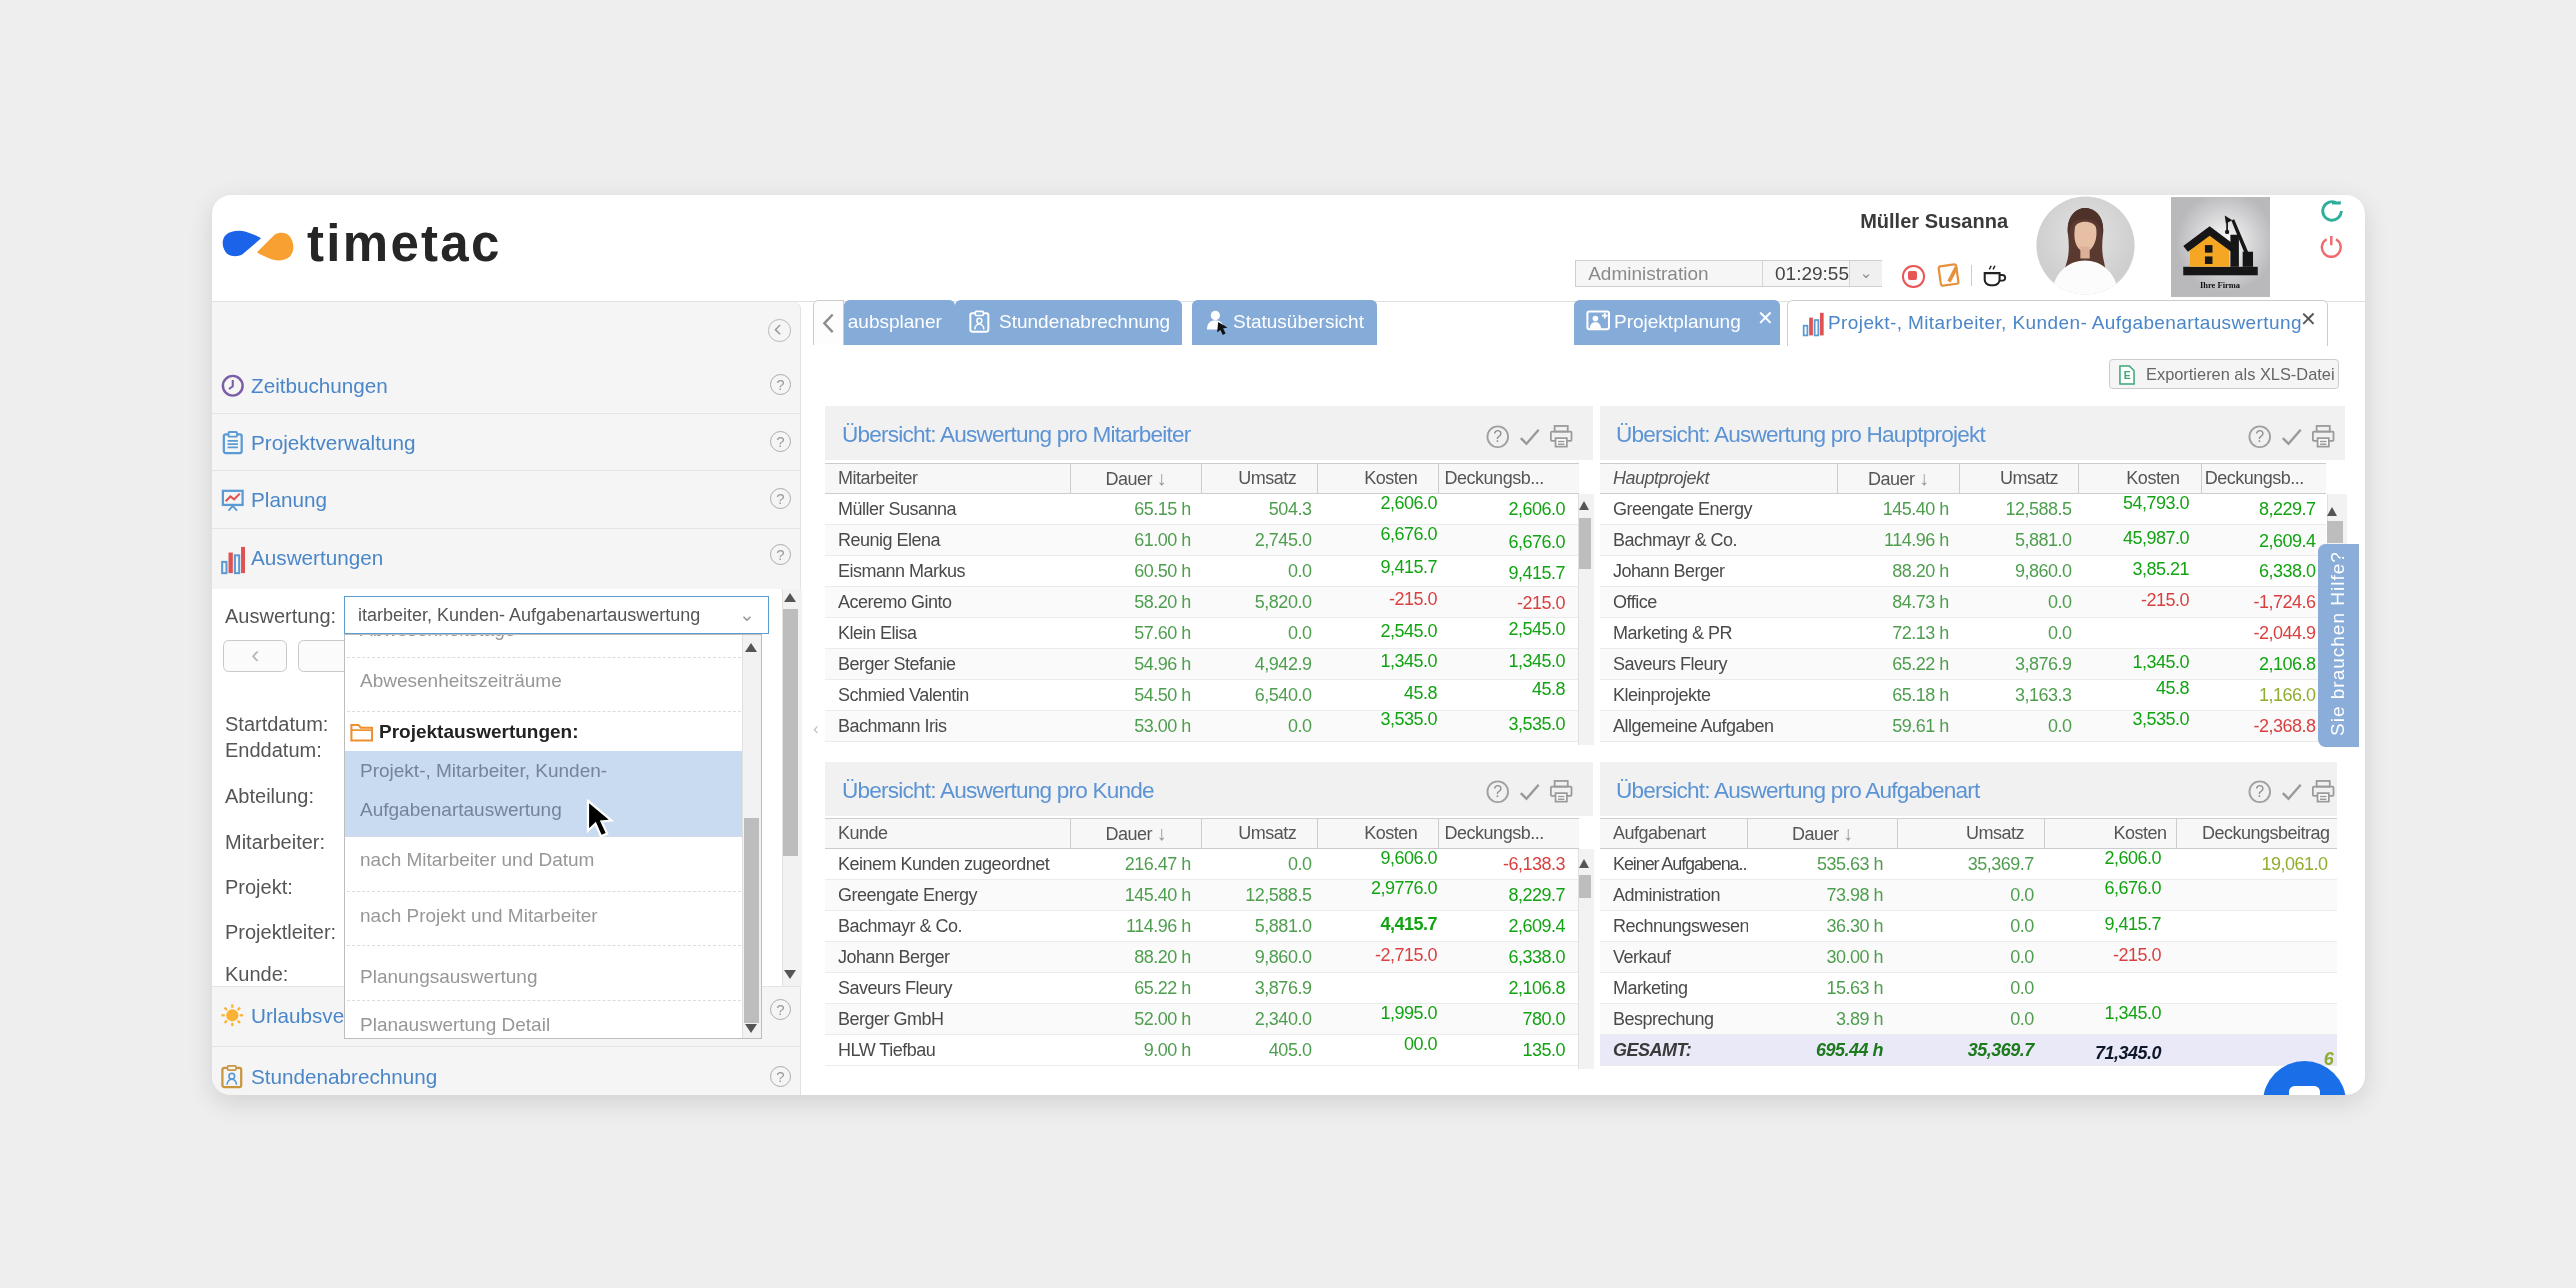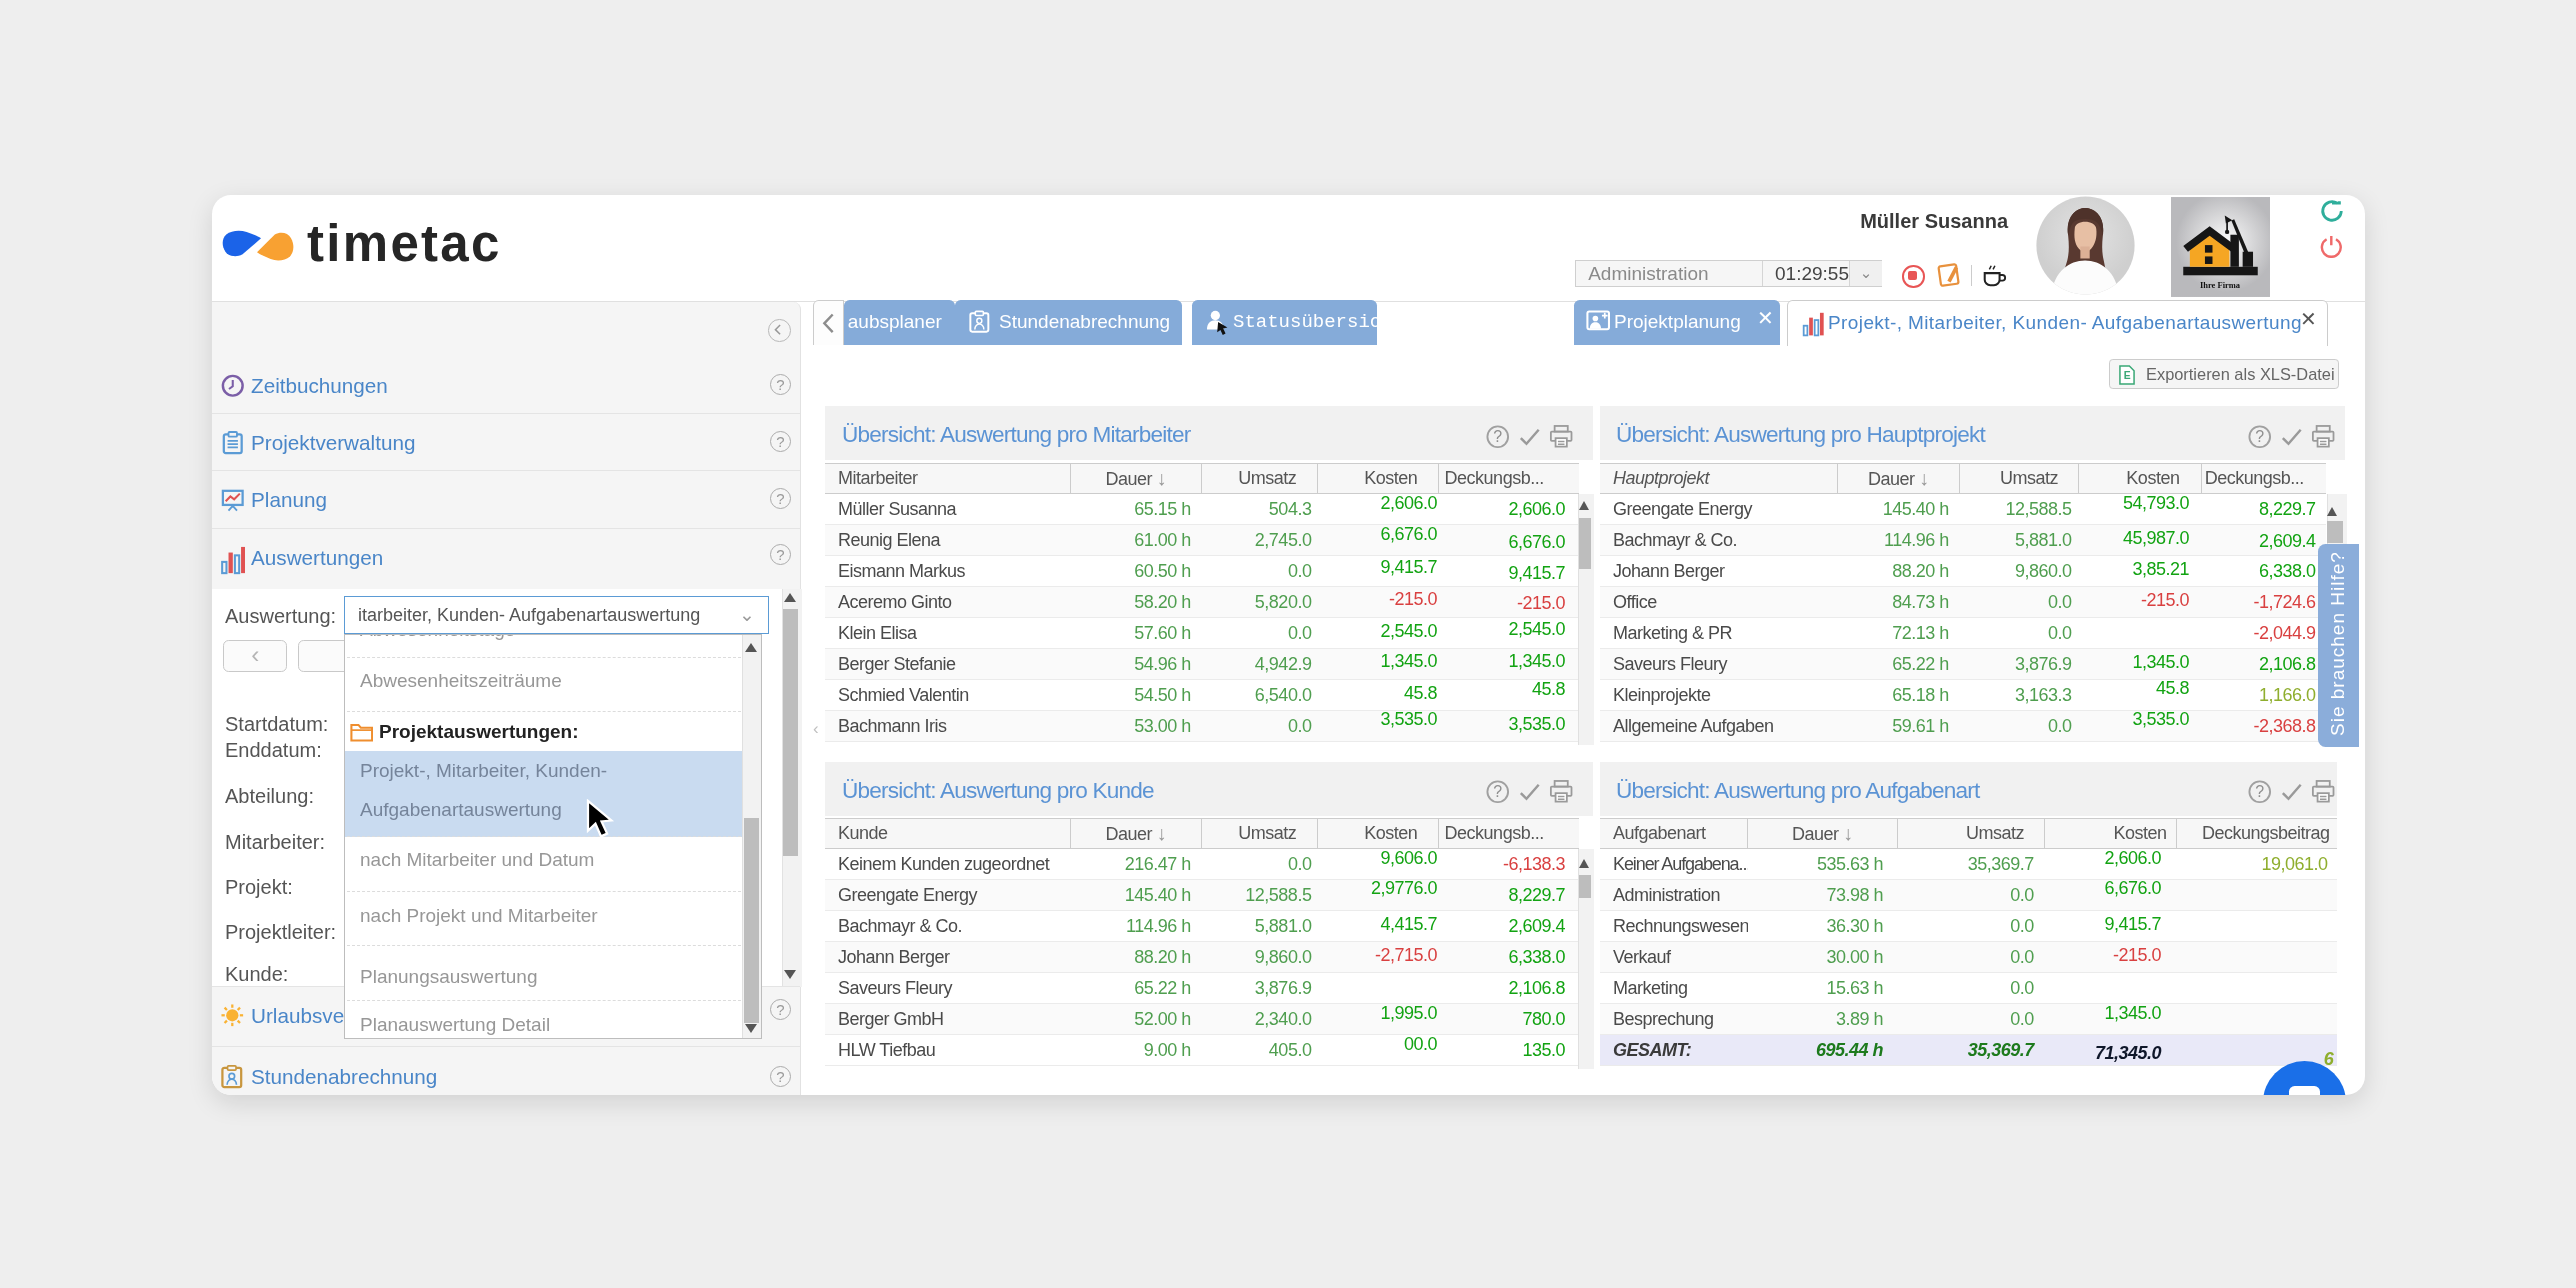--- a/index.html
+++ b/index.html
@@ -284,21 +284,21 @@
       <path d="M6.5 21 c0 -4 3 -6 5 -6 c2 0 5 2 5 6" fill="none" stroke="#fff" stroke-width="1.6"></path>
     </svg>
     <span class="tabtxt" style="left:44px;">Stundenabrechnung</span>
   </div>
   <div class="tab" style="left:980px;width:185px;">
     <svg class="abs" style="left:13px;top:9.4px;" width="24.4" height="26" viewBox="0 0 26 28">
       <circle cx="11" cy="7" r="5" fill="#fff"></circle>
       <path d="M2 22 c0 -7 4 -10 9 -10 c5 0 9 3 9 10 Z" fill="#fff"></path>
       <path d="M14 14 L24 20 L19.5 21 L22 26.5 L19 28 L16.5 22.5 L13 25 Z" fill="#111"></path>
     </svg>
-    <span class="tabtxt" style="left:41px;font-family:Liberation Mono, monospace;">Statusübersicht</span>
+    <span class="tabtxt" style="left:41px;">Statusübersicht</span>
   </div>
   <div class="tab" style="left:1362px;width:206px;">
     <svg class="abs" style="left:12.2px;top:10.3px;" width="24.4" height="24.4" viewBox="0 0 26 26">
       <rect x="1.5" y="1.5" width="23" height="19" rx="2" fill="none" stroke="#fff" stroke-width="2.2"></rect>
       <circle cx="10" cy="9" r="3" fill="#fff"></circle>
       <path d="M4 20 c0 -5 3 -7 6 -7 c3 0 6 2 6 7 Z" fill="#fff"></path>
       <path d="M17 6 h6 M20 3 v6" stroke="#fff" stroke-width="1.8"></path>
     </svg>
     <span class="tabtxt" style="left:40px;">Projektplanung</span>
     <span class="abs" style="left:183px;top:5.6px;font-size:20px;color:#fff;">✕</span>
@@ -524,21 +524,21 @@
         <div class="c c1" style="">Greengate Energy</div>
         <div class="c c2 num g1">145.40 h</div>
         <div class="c c3 num g1">12,588.5</div>
         <div class="c c4 num"><span class="g2" style="position:relative;top:-6.6px;">2,9776.0</span></div>
         <div class="c c5 num"><span class="g2">8,229.7</span></div>
       </div>
       <div class="trow">
         <div class="c c1" style="">Bachmayr &amp; Co.</div>
         <div class="c c2 num g1">114.96 h</div>
         <div class="c c3 num g1">5,881.0</div>
-        <div class="c c4 num"><span class="g2" style="position:relative;top:-1.9px;">4,415.7</span></div>
+        <div class="c c4 num"><span class="g2" style="position:relative;top:-1.9px;font-weight:bold;">4,415.7</span></div>
         <div class="c c5 num"><span class="g2">2,609.4</span></div>
       </div>
       <div class="trow alt">
         <div class="c c1" style="">Johann Berger</div>
         <div class="c c2 num g1">88.20 h</div>
         <div class="c c3 num g1">9,860.0</div>
         <div class="c c4 num"><span class="rd" style="position:relative;top:-1.9px;">-2,715.0</span></div>
         <div class="c c5 num"><span class="g2">6,338.0</span></div>
       </div>
       <div class="trow">

